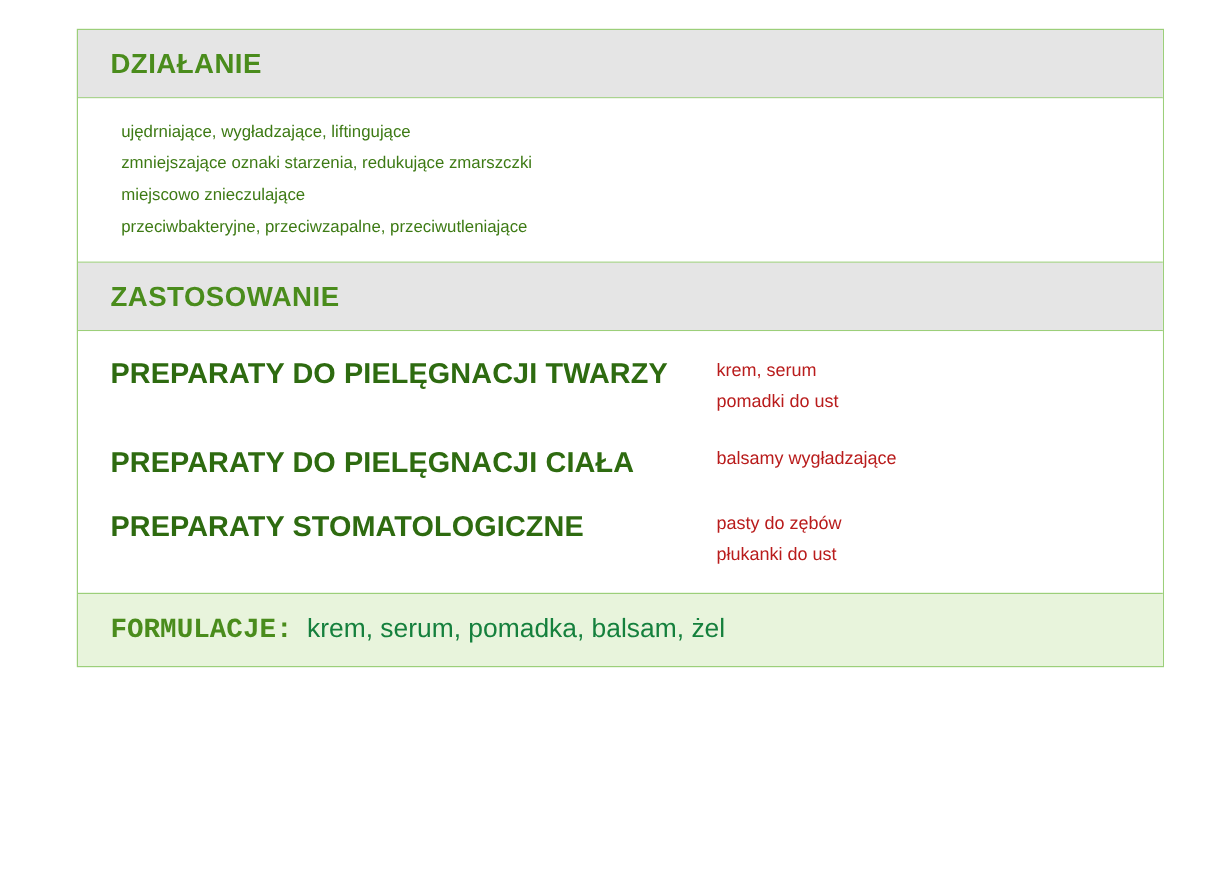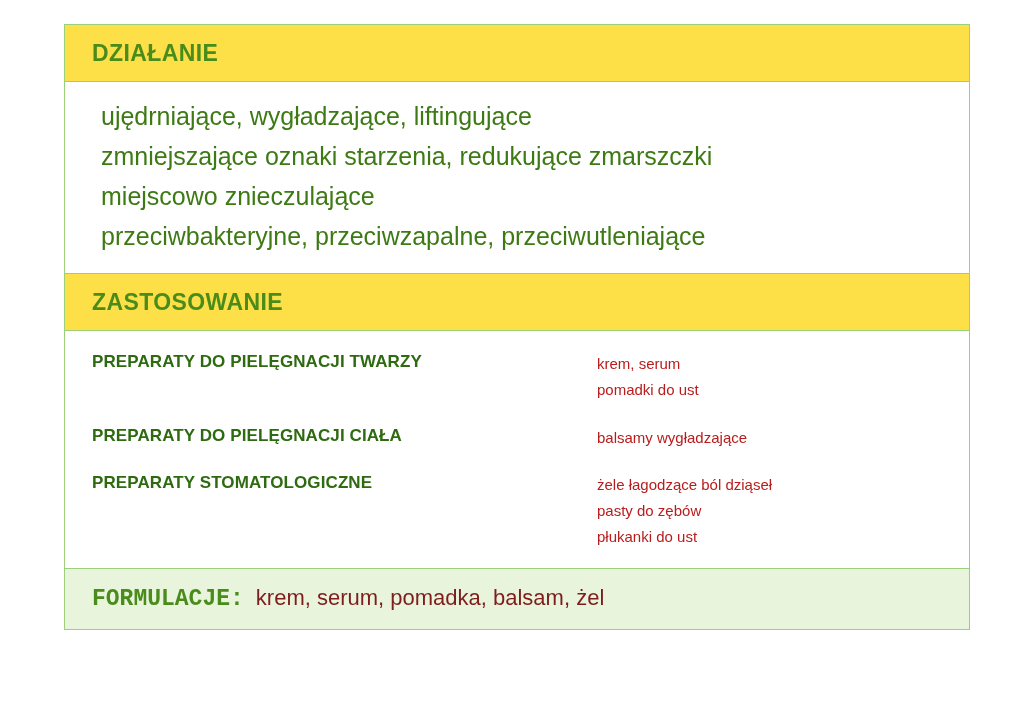--- a/index.html
+++ b/index.html
@@ -22,59 +22,59 @@
   .table {
     position: absolute;
     left: 64px;
     top: 24px;
     width: 906px;
     border: 1px solid #9ccf7a;
     box-sizing: border-box;
     background: #ffffff;
   }
   .band {
-    background: #fde047;
+    background: #e5e5e5;
     border-bottom: 1px solid #9ccf7a;
     box-sizing: border-box;
   }
   .band-title {
     font-size: 23px;
     font-weight: bold;
     color: #4a8c1c;
     letter-spacing: 0.4px;
     padding: 15px 0 14px 27px;
   }
   .body-block {
     background: #ffffff;
     border-bottom: 1px solid #9ccf7a;
     box-sizing: border-box;
     padding: 14px 0 16px 0;
   }
   .effect-line {
-    font-size: 25px;
+    font-size: 14px;
     color: #3d7a14;
     padding: 4.5px 0 4.5px 36px;
     line-height: 1.25;
   }
   .uses {
     padding: 20px 0 18px 0;
   }
   .use-row {
     display: flex;
     align-items: flex-start;
     padding: 0 0 0 27px;
     margin-bottom: 22px;
   }
   .use-row:last-child {
     margin-bottom: 0;
   }
   .use-label {
     width: 505px;
     flex: 0 0 505px;
-    font-size: 17px;
+    font-size: 24px;
     font-weight: bold;
     color: #2e6b10;
     line-height: 1.35;
     letter-spacing: 0.1px;
   }
   .use-items {
     font-size: 15px;
     color: #b91c1c;
     line-height: 1.72;
   }
@@ -90,21 +90,21 @@
   }
   .formul-label {
     font-size: 23px;
     font-weight: bold;
     color: #4a8c1c;
     margin-right: 12px;
     font-family: Liberation Mono, monospace;
   }
   .formul-value {
     font-size: 22px;
-    color: #7f1d1d;
+    color: #15803d;
   }
 </style>
 </head>
 <body>
 
 <div class="page">
   <div class="table">
 
     <div class="band">
       <div class="band-title">DZIAŁANIE</div>
@@ -134,21 +134,20 @@
       <div class="use-row">
         <div class="use-label">PREPARATY DO PIELĘGNACJI CIAŁA</div>
         <div class="use-items">
           <div>balsamy wygładzające</div>
         </div>
       </div>
 
       <div class="use-row">
         <div class="use-label">PREPARATY STOMATOLOGICZNE</div>
         <div class="use-items">
-          <div>żele łagodzące ból dziąseł</div>
           <div>pasty do zębów</div>
           <div>płukanki do ust</div>
         </div>
       </div>
 
     </div>
 
     <div class="formul">
       <div class="formul-label">FORMULACJE:</div>
       <div class="formul-value">krem, serum, pomadka, balsam, żel</div>

